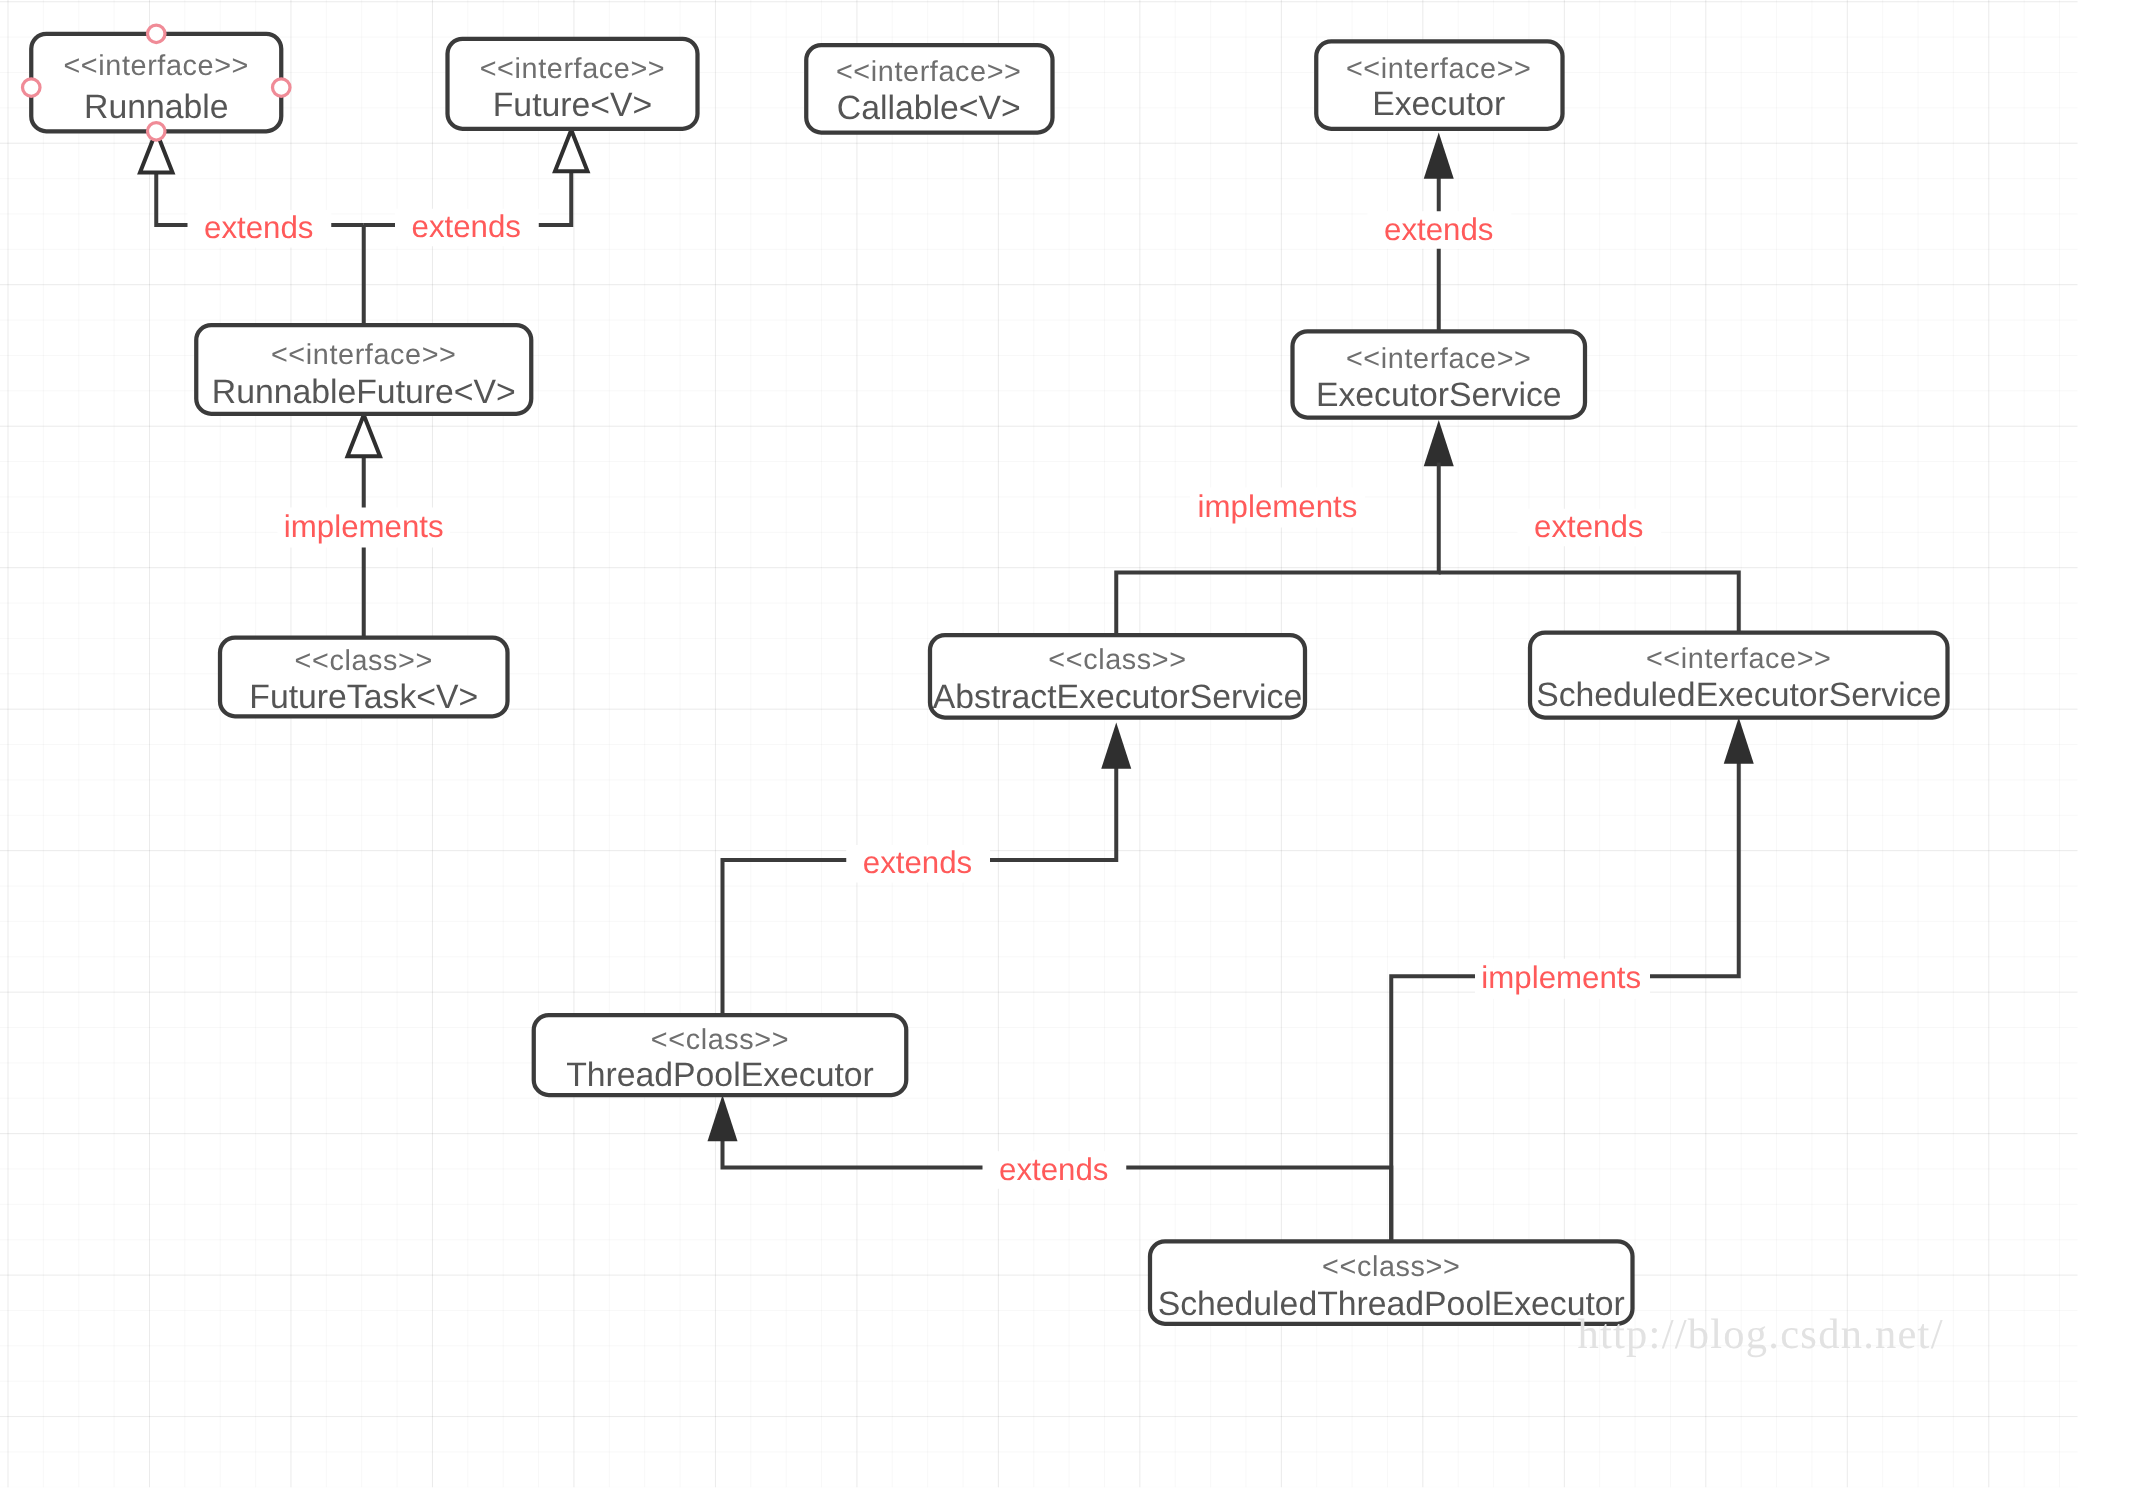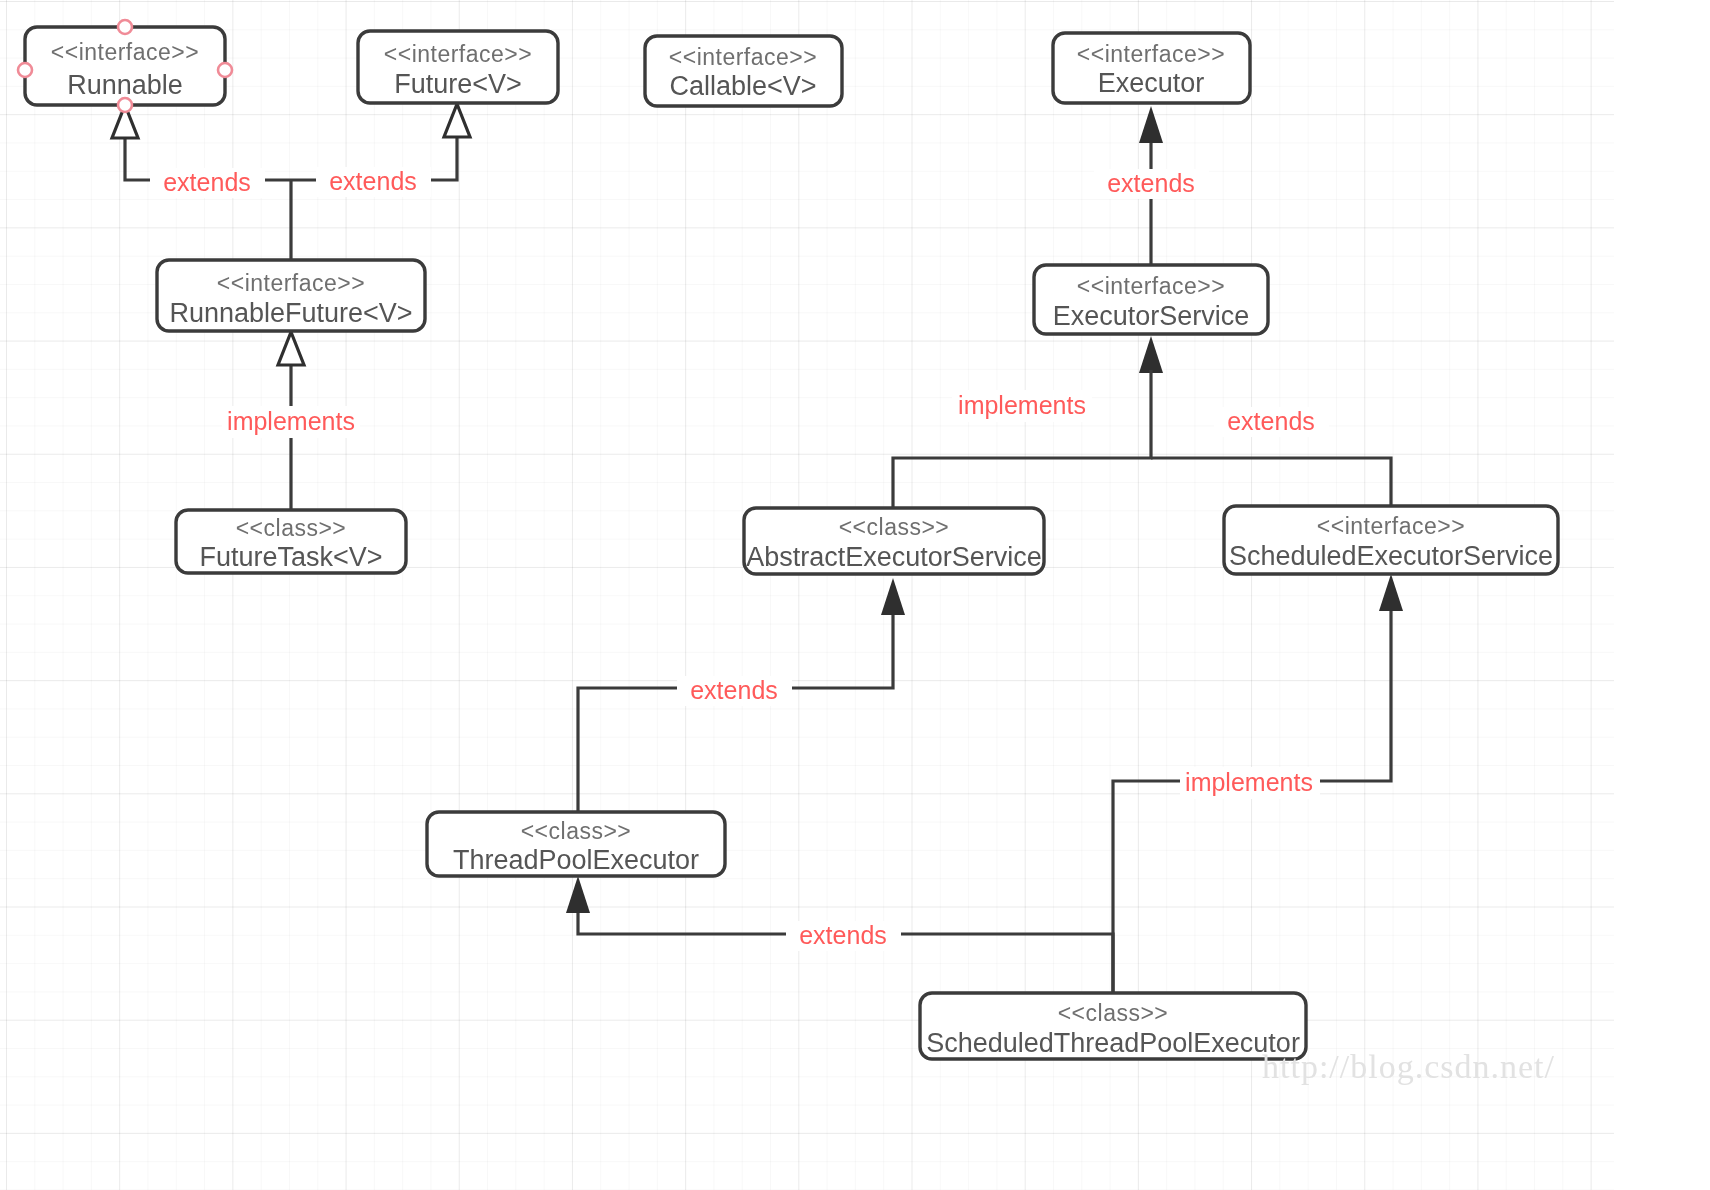--- a/index.html
+++ b/index.html
@@ -20,20 +20,21 @@
       linear-gradient(to bottom, rgba(0,0,0,0.055) 1px, transparent 1px),
       linear-gradient(to right,  rgba(0,0,0,0.028) 1px, transparent 1px),
       linear-gradient(to bottom, rgba(0,0,0,0.028) 1px, transparent 1px);
     background-size:
       113.2px 113.2px,
       113.2px 113.2px,
       28.3px 28.3px,
       28.3px 28.3px;
     background-position: 6px 1px, 6px 1px, 6px 1px, 6px 1px;
     font-family: "Liberation Sans", sans-serif;
+    padding-left: 48px;
   }
   #diagram {
     position: absolute;
     left: 0; top: 0;
     width: 1710px;
     height: 1190px;
   }
   
   .node-rect {
     fill: #ffffff;

